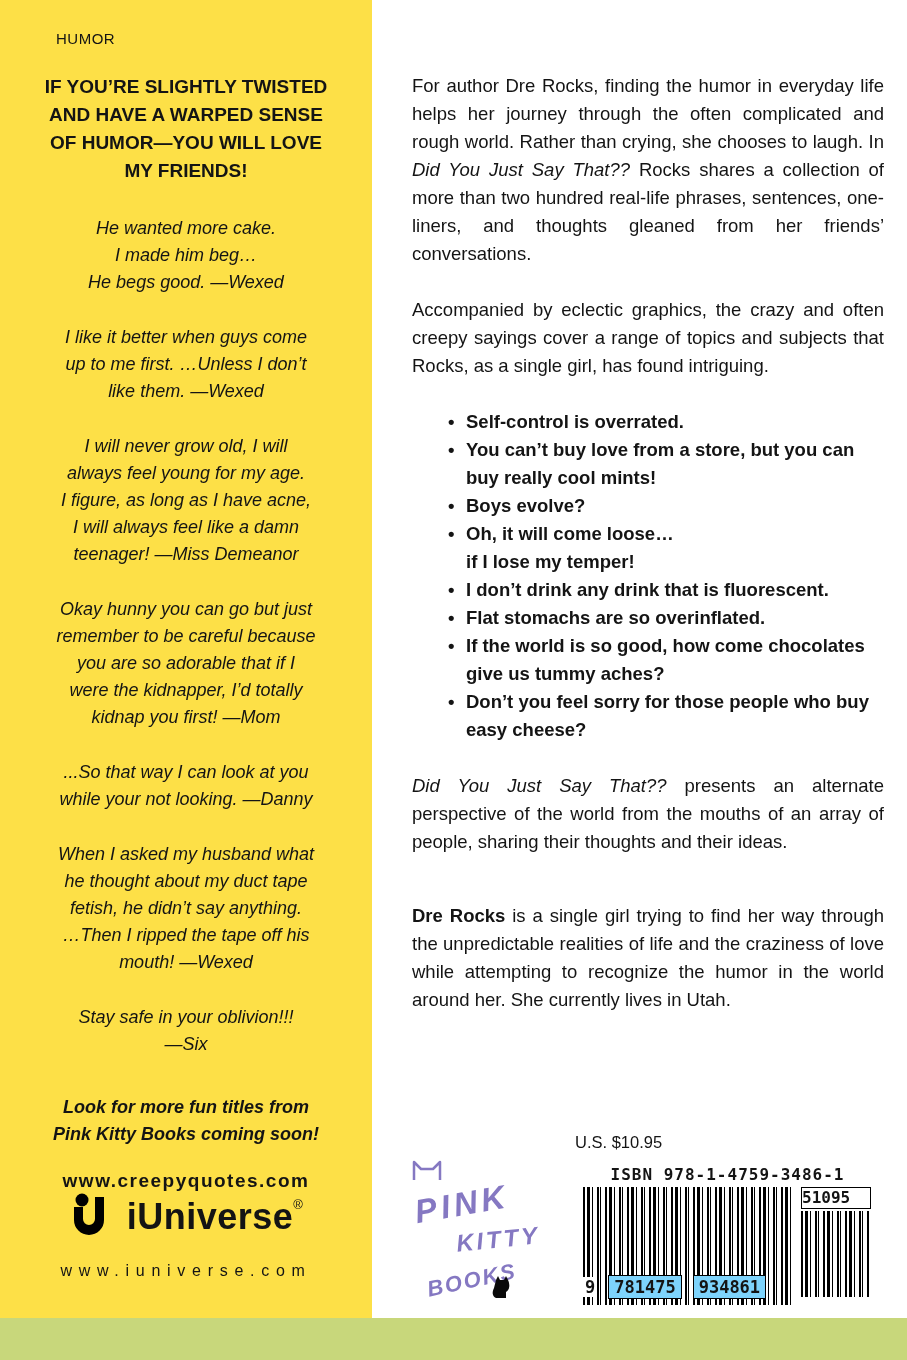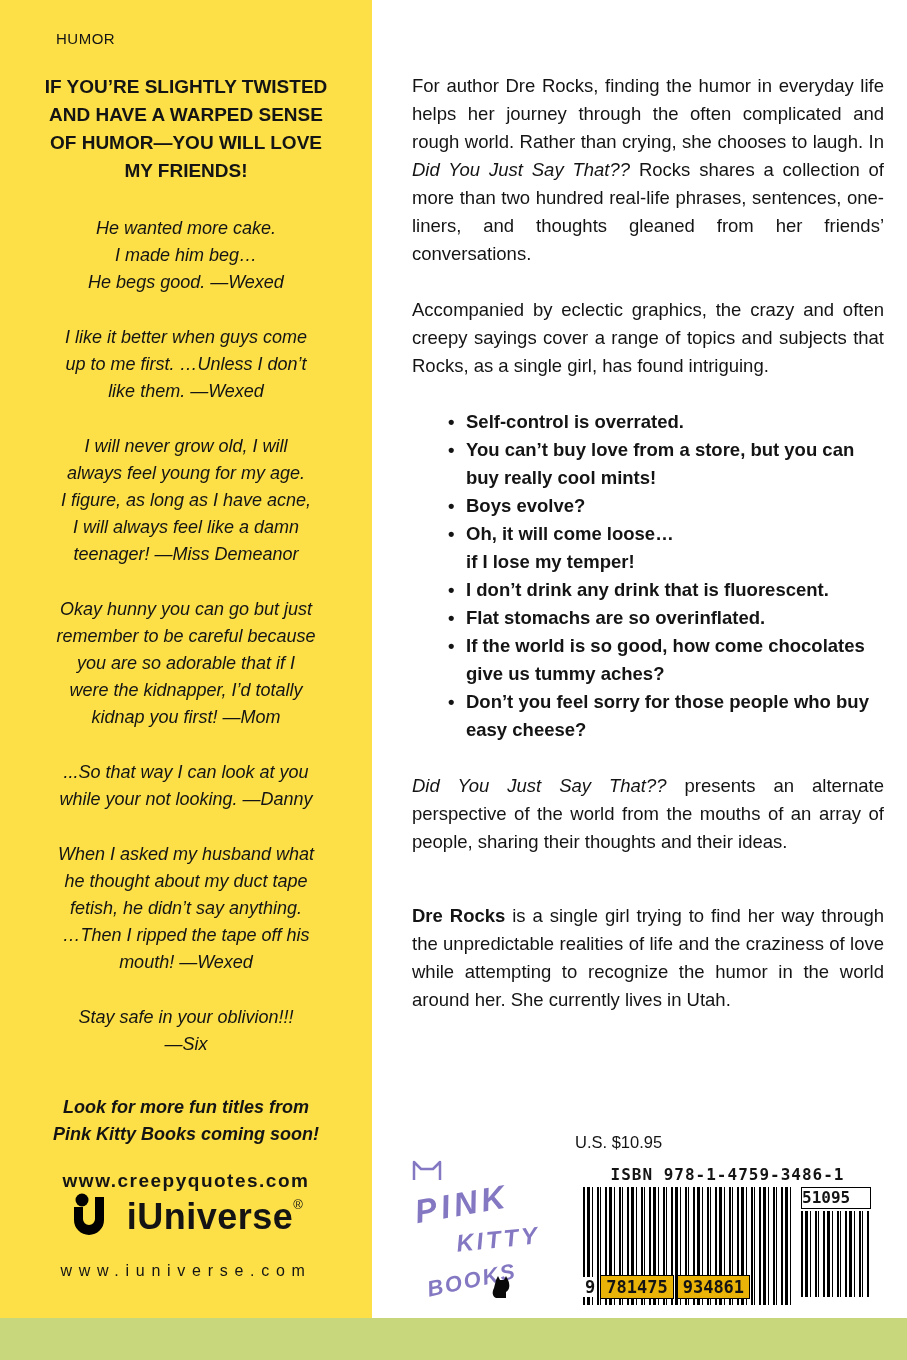--- a/index.html
+++ b/index.html
@@ -133,22 +133,22 @@
   }
   .bars.main { width:208px; height:118px; }
   .digits-row {
     position:absolute; left:0; bottom:6px;
     display:flex; align-items:center; gap:3px;
     font-family:"DejaVu Sans Mono", monospace;
     font-size:17px; font-weight:bold;
   }
   .digits-row .lead { background:#fff; padding:0 2px; }
   .digits-row .boxed {
-    background:#eab308; border:1.5px solid #000;
-    padding:0 5px; line-height:22px;
+    background:#7dd3fc; border:1.5px solid #000;
+    padding:0 5px; line-height:22px;margin-left:8px;
   }
   .addon-wrap { margin-left:10px; width:70px; }
   .addon-label {
     font-family:"DejaVu Sans Mono", monospace;
     font-size:16px; font-weight:bold;
     border:1.5px solid #000; background:#fff;
     line-height:20px; margin-bottom:2px;
   }
   .bars.addon { width:70px; height:86px; }
 </style>

